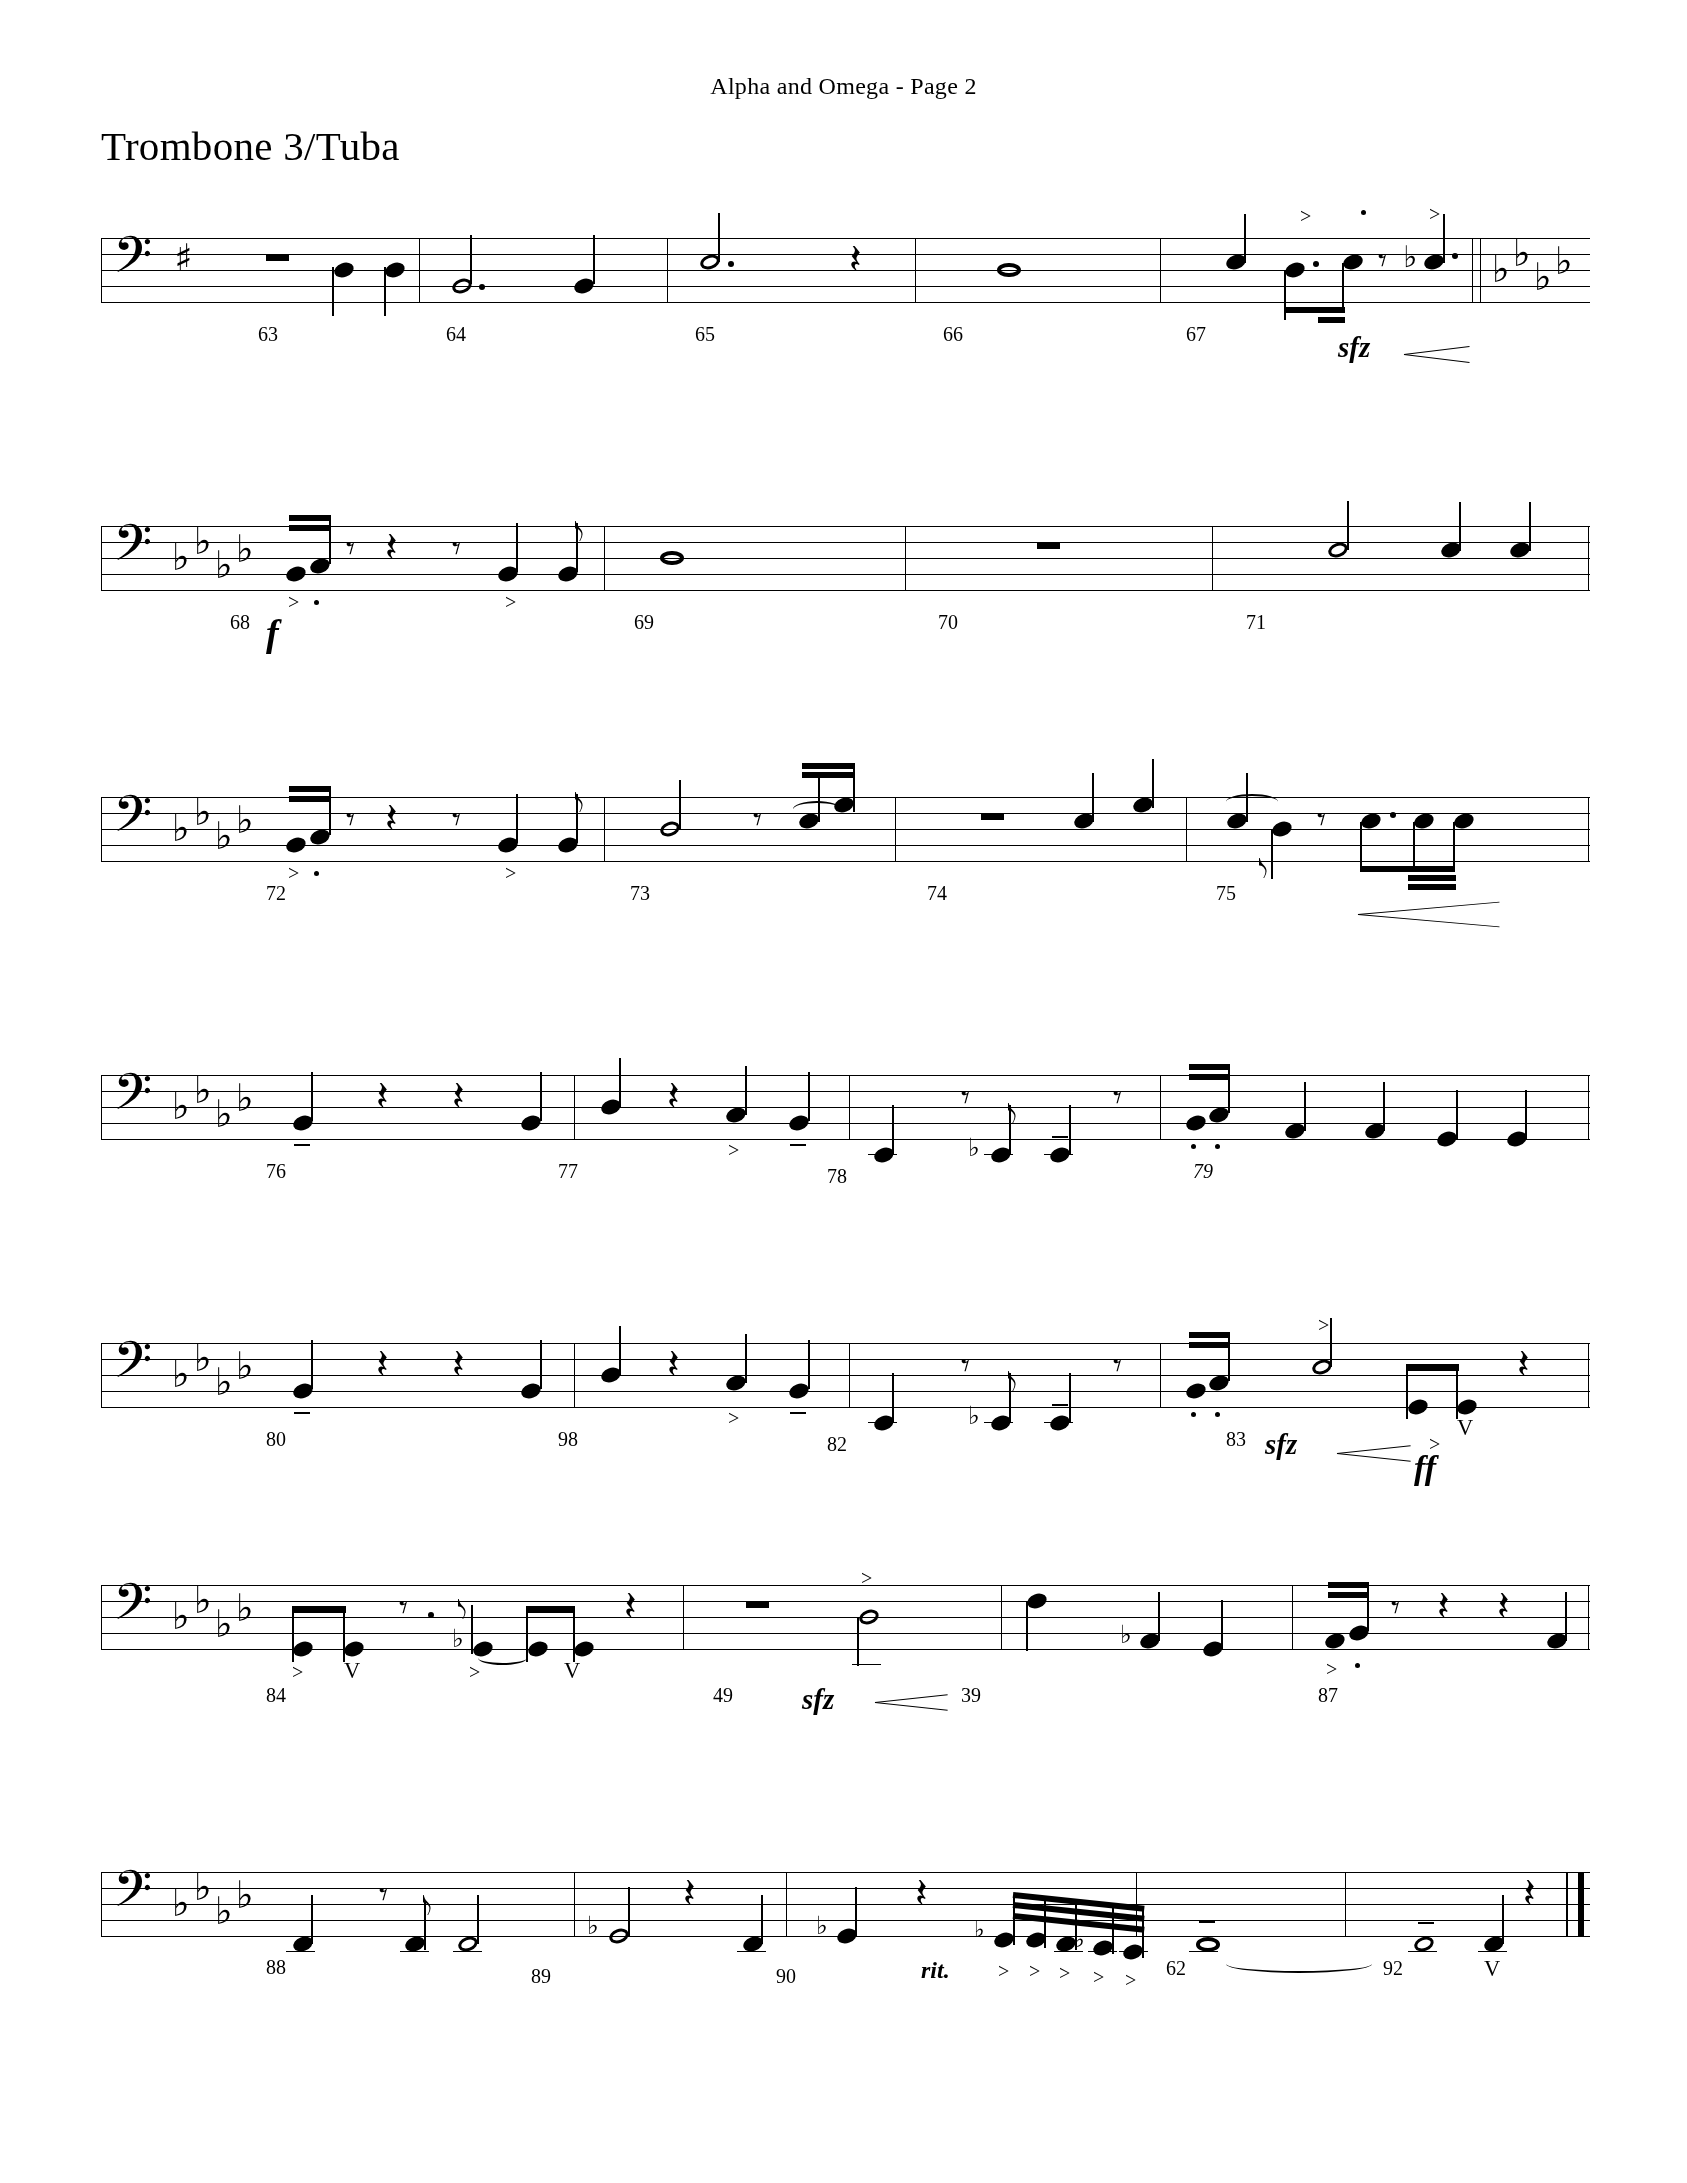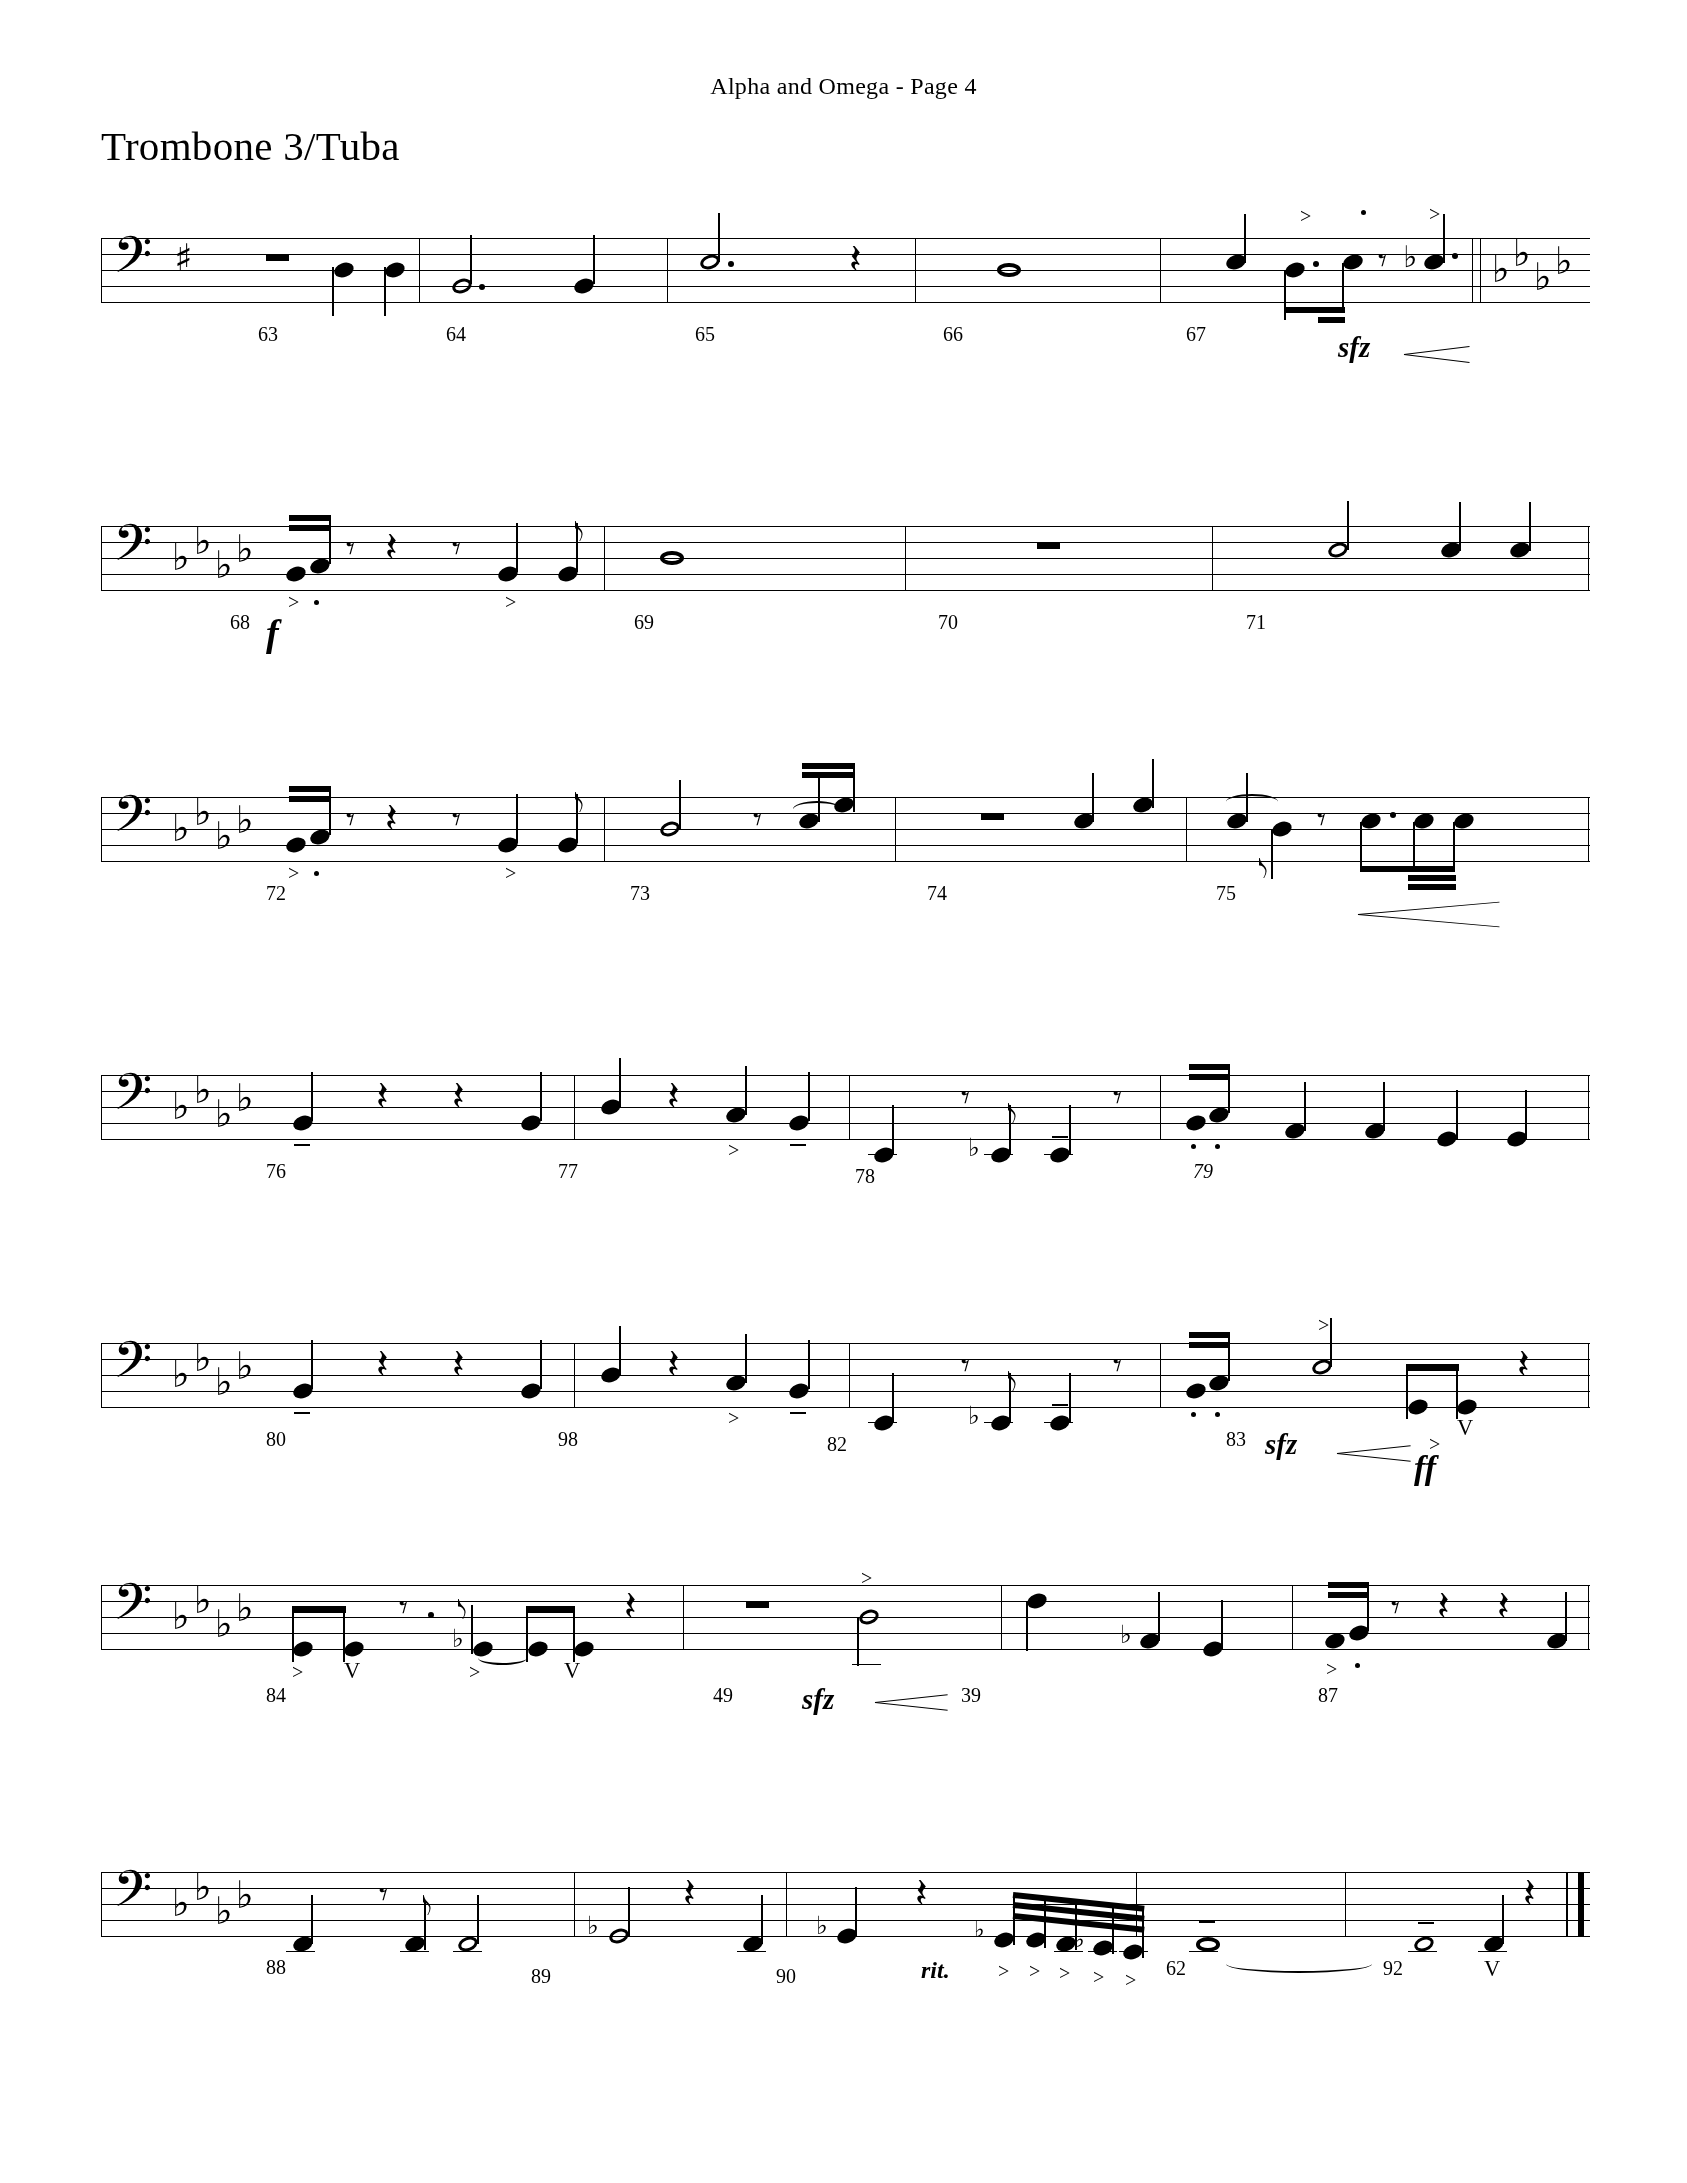--- a/index.html
+++ b/index.html
@@ -234,21 +234,21 @@
     border-bottom: 2px solid #000;
     border-radius: 50%;
     height: 10.6px;
   }
 </style>
 </head>
 <body>
 
 <div class="page">
 
-  <div class="page-header">Alpha and Omega - Page 4</div>
+  <div class="page-header">Alpha and Omega - Page 2</div>
   <div class="part-title">Trombone 3/Tuba</div>
 
   <div class="system" style="top:238px;">
     <div class="staff">
       <div class="line l0"></div>
       <div class="line l1"></div>
       <div class="line l2"></div>
       <div class="line l3"></div>
       <div class="line l4"></div>
     </div>
@@ -521,21 +521,21 @@
     <div class="stem" style="left:1203px; top:6.6px;"></div>
     <div class="nh" style="left:1264px; top:49px;"></div>
     <div class="stem" style="left:1282px; top:6.6px;"></div>
     <div class="nh" style="left:1336px; top:57px;"></div>
     <div class="stem" style="left:1355px; top:14.6px;"></div>
     <div class="nh" style="left:1406px; top:57px;"></div>
     <div class="stem" style="left:1424px; top:14.6px;"></div>
 
     <div class="measure-num" style="left:165px; top:85px;">76</div>
     <div class="measure-num" style="left:457px; top:85px;">77</div>
-    <div class="measure-num" style="left:726px; top:90px;margin-left:28px;">78</div>
+    <div class="measure-num" style="left:726px; top:90px;">78</div>
     <div class="measure-num" style="left:1092px; top:85px;font-style:italic;">79</div>
   </div>
 
   <div class="system" style="top:1343px;">
     <div class="staff">
       <div class="line l0"></div>
       <div class="line l1"></div>
       <div class="line l2"></div>
       <div class="line l3"></div>
       <div class="line l4"></div>

